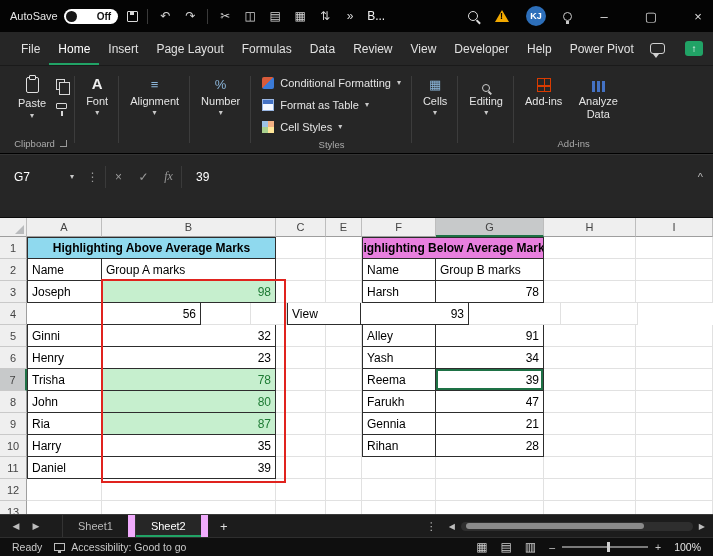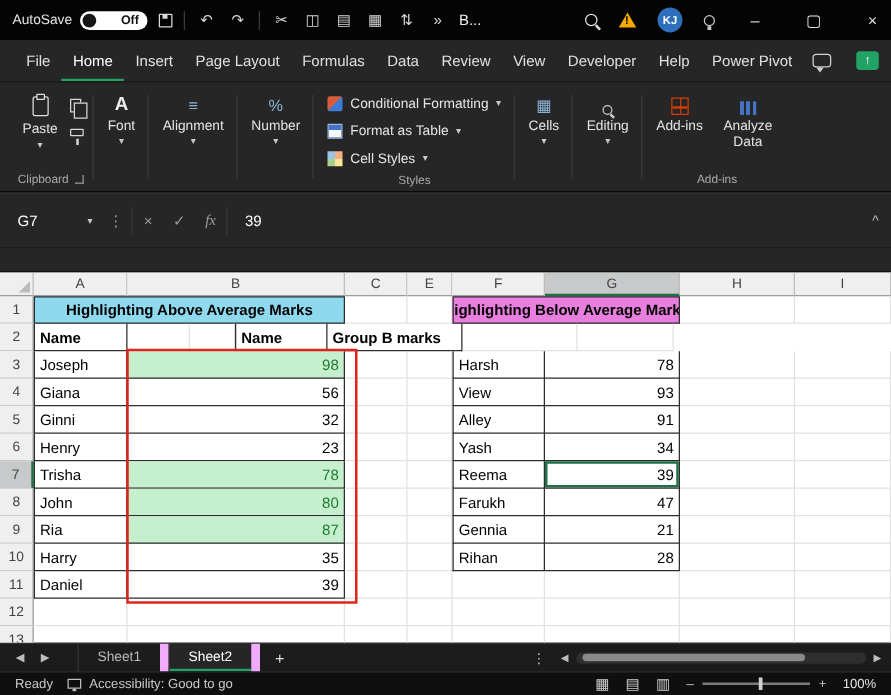--- a/index.html
+++ b/index.html
@@ -91,21 +91,21 @@
   .rh { width: 27px; background: #efefef; border-right: 1px solid #9e9e9e; border-bottom: 1px solid #c9c9c9; font-size: 11px; color: #444; display: flex; align-items: center; justify-content: center; }
   .rhsel { background: #c7c9ca; border-right: 2px solid #1E7145; }
   .cell { border-right: 1px solid #e1e1e1; border-bottom: 1px solid #e1e1e1; display: flex; align-items: center; padding: 0 4px; overflow: hidden; white-space: nowrap; }
   .wA { width: 75px; } .wB { width: 174px; } .wC { width: 50px; } .wE { width: 36px; }
   .wF { width: 74px; } .wG { width: 108px; } .wH { width: 92px; } .wI { width: 77px; }
   .wAB { width: 249px; } .wFG { width: 182px; }
   .num { justify-content: flex-end; }
   .tb { border-right: 1px solid #2d2d2d; border-bottom: 1px solid #2d2d2d; }
   .tbl { border-left: 1px solid #2d2d2d; }
   .tbt { border-top: 1px solid #2d2d2d; }
-  .bold { font-weight: bold; }
+  .bold { font-weight: normal; }
   .banner-cyan { background: #8FD9EE; justify-content: center; font-weight: bold; }
   .banner-pink { background: #E87FDE; justify-content: center; font-weight: bold; }
   .green { background: #C6EFCE; color: #1E7B34; }
   .selcell { box-shadow: inset 0 0 0 2px #1E7145; }
   .redbox { position: absolute; left: 101px; top: 61px; width: 185px; height: 204px; border: 2px solid #E0231E; pointer-events: none; }
 
   
   .sheetbar { height: 23px; background: #1c1c1c; display: flex; align-items: center; color: #cfcfcf; font-size: 11px; border-top: 1px solid #3a3a3a; padding: 0 8px; gap: 4px; }
   .snav { width: 16px; text-align: center; color: #bdbdbd; font-size: 9px; }
   .stabs { display: flex; height: 100%; margin-left: 14px; }
@@ -333,20 +333,21 @@
       <div class="cell wC"></div>
       <div class="cell wE"></div>
       <div class="cell wFG banner-pink tb tbl tbt">Highlighting Below Average Marks</div>
       <div class="cell wH"></div>
       <div class="cell wI"></div>
     </div>
 
     <div class="grow">
       <div class="rh">2</div>
       <div class="cell wA tb tbl bold">Name</div>
+      <div class="cell wB tb bold">Group A marks</div>
       <div class="cell wC"></div>
       <div class="cell wE"></div>
       <div class="cell wF tb tbl bold">Name</div>
       <div class="cell wG tb bold">Group B marks</div>
       <div class="cell wH"></div>
       <div class="cell wI"></div>
     </div>
 
     <div class="grow">
       <div class="rh">3</div>
@@ -355,21 +356,20 @@
       <div class="cell wC"></div>
       <div class="cell wE"></div>
       <div class="cell wF tb tbl">Harsh</div>
       <div class="cell wG tb num">78</div>
       <div class="cell wH"></div>
       <div class="cell wI"></div>
     </div>
 
     <div class="grow">
       <div class="rh">4</div>
-      <div class="cell wA tb tbl">Giana</div>
       <div class="cell wB tb num">56</div>
       <div class="cell wC"></div>
       <div class="cell wE"></div>
       <div class="cell wF tb tbl">View</div>
       <div class="cell wG tb num">93</div>
       <div class="cell wH"></div>
       <div class="cell wI"></div>
     </div>
 
     <div class="grow">

